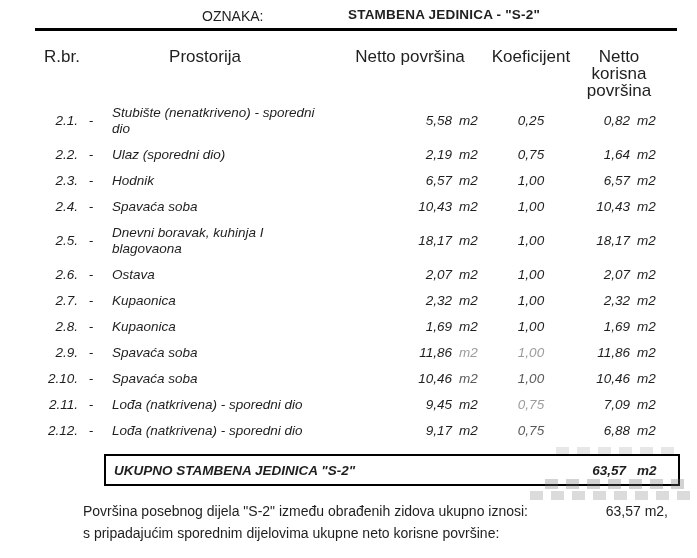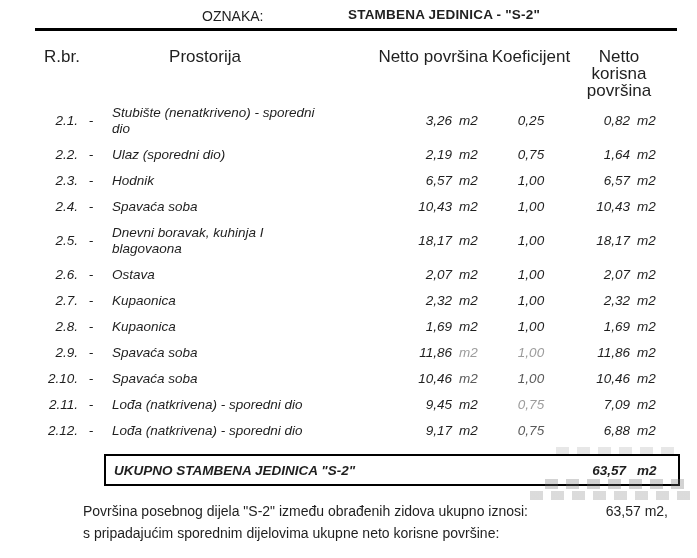--- a/index.html
+++ b/index.html
@@ -13,21 +13,21 @@
   .rule-thick  { position:absolute; top:28px; left:35px; width:642px; height:3px; background:#000; }
 
   .grid {
     display:grid;
     grid-template-columns:43px 26px 228px 120px 38px 82px 58px 36px;
     width:631px;
   }
   .thead { position:absolute; top:48px; left:35px; font-size:17px; line-height:17px; }
   .th-rbr     { grid-column:1; text-align:left; padding-left:9px; }
   .th-room    { grid-column:2 / span 2; text-align:center; }
-  .th-netto   { grid-column:4 / span 2; text-align:right; padding-right:2px; }
+  .th-netto   { grid-column:4 / span 2; text-align:center; padding-right:2px; }
   .th-koef    { grid-column:6; text-align:center; }
   .th-korisna { grid-column:7 / span 2; text-align:center; }
 
   .tbody { position:absolute; top:100px; left:35px; }
   .row { font-size:13.5px; font-style:italic; line-height:16px; }
   .row > div { display:flex; align-items:center; min-height:26px; }
   .row.tall > div { min-height:42px; }
   .c-num  { grid-column:1; justify-content:flex-end; }
   .c-dash { grid-column:2; justify-content:center; }
   .c-room { grid-column:3; justify-content:flex-start; padding-left:8px; white-space:pre-line; }
@@ -78,21 +78,21 @@
       <span>površina</span>
     </div>
   </div>
 
   <div class="tbody" id="tbody">
       <div class="grid row tall">
       <div class="c-num">2.1.</div>
       <div class="c-dash">-</div>
       <div class="c-room">Stubište (nenatkriveno) - sporedni
 dio</div>
-      <div class="c-nv">3,26</div>
+      <div class="c-nv">5,58</div>
       <div class="c-nu">m2</div>
       <div class="c-k">0,25</div>
       <div class="c-kv">0,82</div>
       <div class="c-ku">m2</div>
     </div>
       <div class="grid row">
       <div class="c-num">2.2.</div>
       <div class="c-dash">-</div>
       <div class="c-room">Ulaz (sporedni dio)</div>
       <div class="c-nv">2,19</div>

